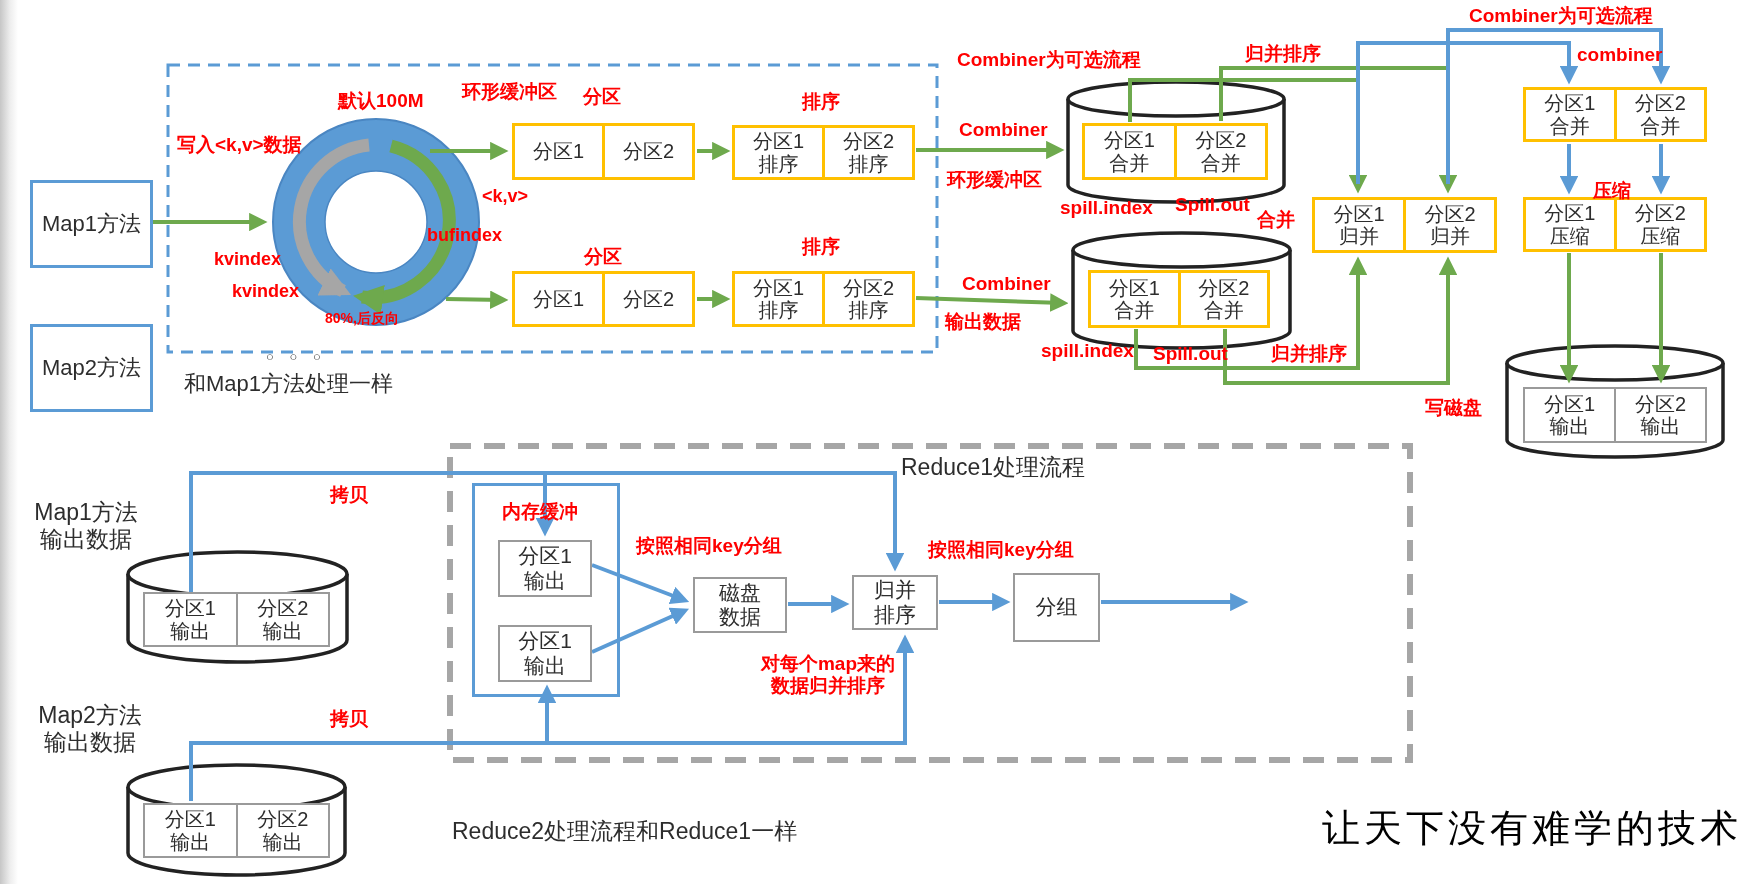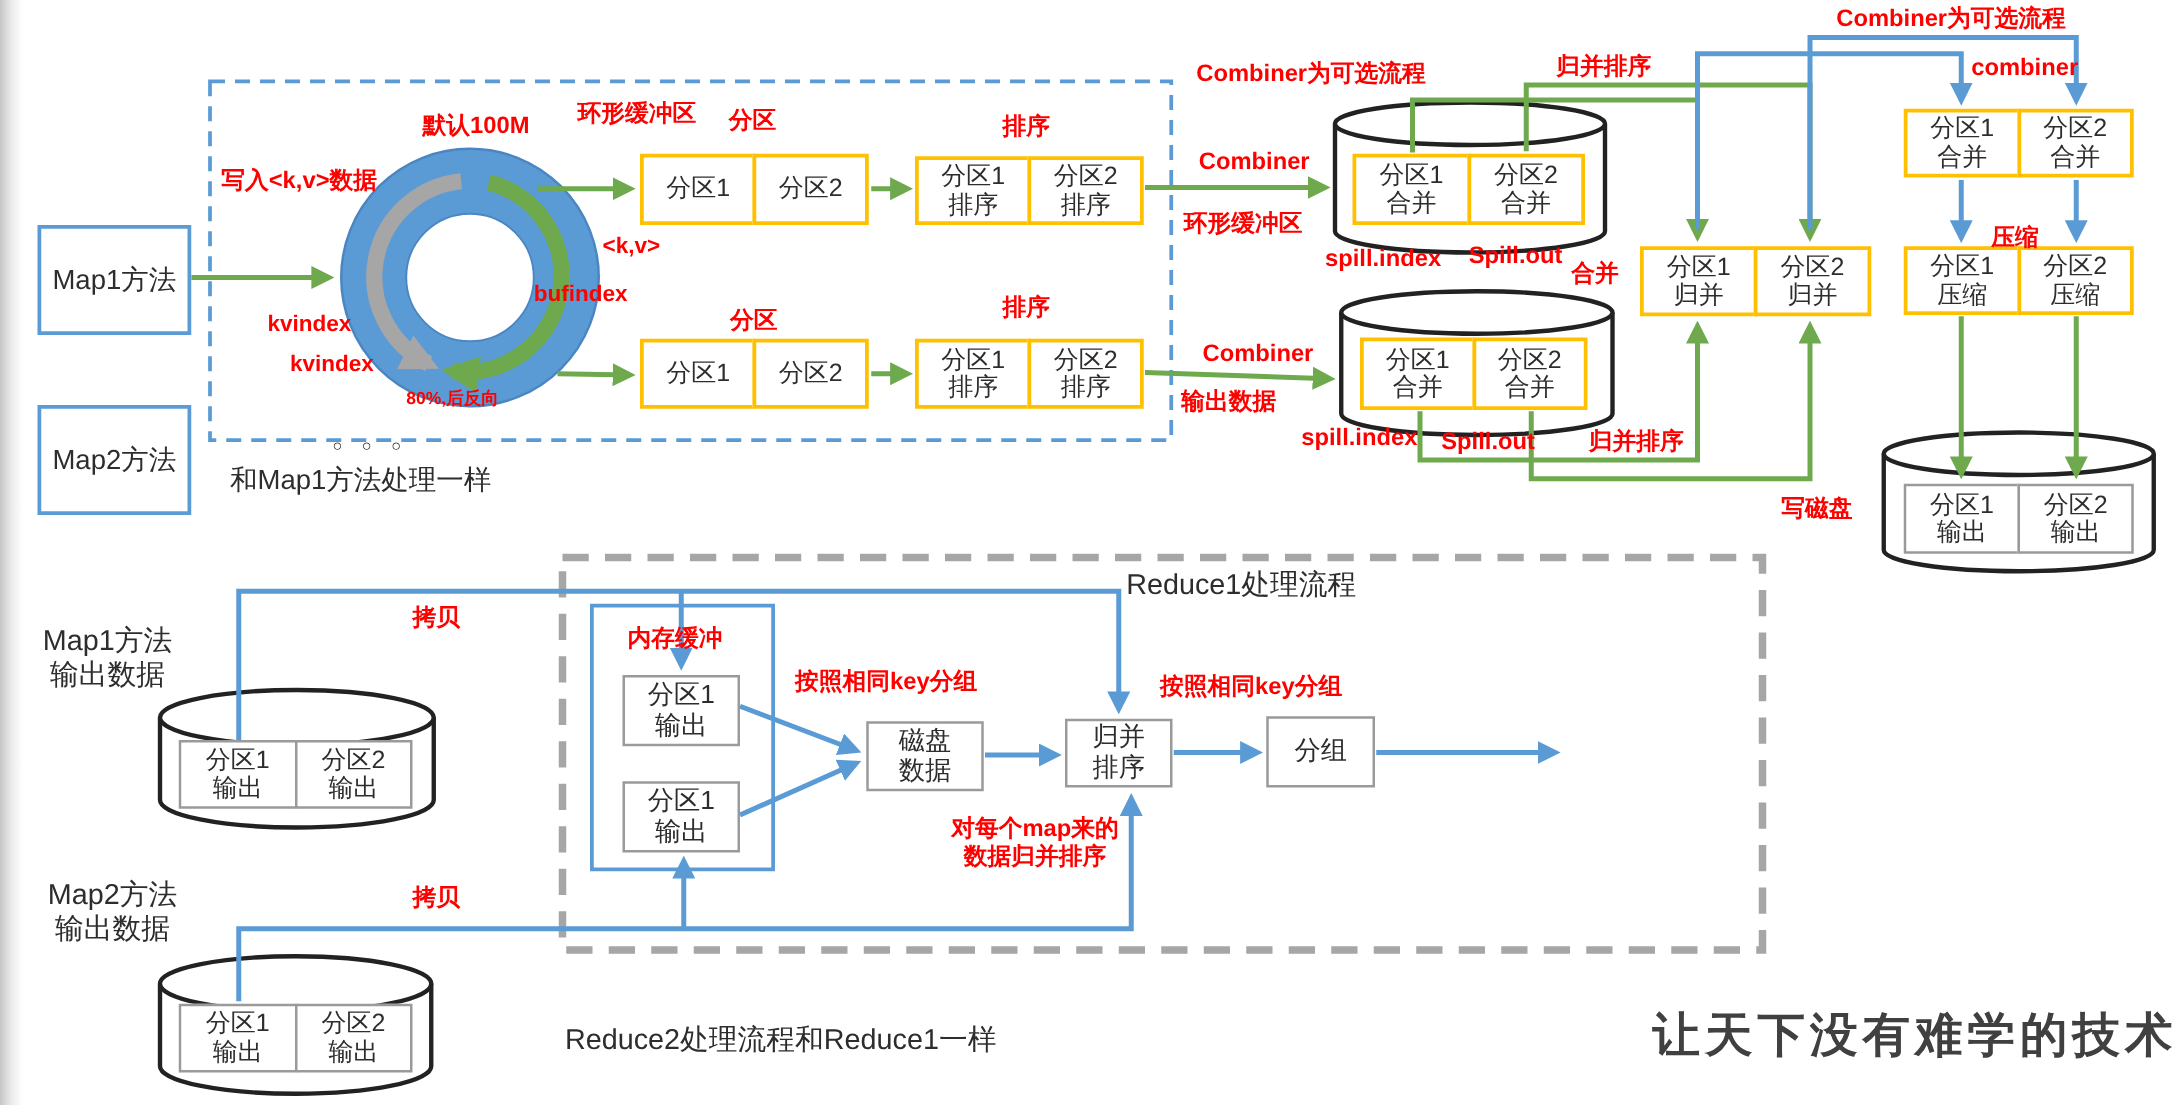--- a/index.html
+++ b/index.html
@@ -5,21 +5,21 @@
   html,body{margin:0;padding:0;background:#ffffff;}
   #stage{position:relative;width:1746px;height:884px;background:#ffffff;overflow:hidden;
          font-family:"Liberation Sans",sans-serif;}
   #edge-shade{position:absolute;left:0;top:0;width:18px;height:100%;
       background:linear-gradient(to right,#c6c6c6,#ededed 55%,#ffffff);z-index:3;}
   #svg-layer{position:absolute;left:0;top:0;z-index:1;}
   #html-layer{position:absolute;left:0;top:0;width:100%;height:100%;z-index:2;}
   .lbl{position:absolute;white-space:pre-line;line-height:1.18;}
   .lbl.red{color:#FF0000;font-weight:bold;}
   .lbl.black{color:#2d2d2d;font-weight:normal;}
-  .lbl.watermark{color:#404040;font-weight:bold;font-family:"DejaVu Serif",serif;
+  .lbl.watermark{color:#000000;font-weight:normal;font-family:"DejaVu Serif",serif;
       letter-spacing:4px;}
   .box{position:absolute;display:flex;align-items:center;justify-content:center;
       text-align:center;background:#ffffff;color:#2d2d2d;white-space:pre-line;
       line-height:1.15;box-sizing:border-box;}
   .box.blue{border:3px solid #5B9BD5;}
   .box.gray{border:2px solid #9a9a9a;}
   .box.nofill{background:transparent;}
   .strip{position:absolute;display:flex;}
   .strip>div{flex:1;display:flex;align-items:center;justify-content:center;
       text-align:center;background:#ffffff;white-space:pre-line;line-height:1.12;
@@ -176,21 +176,21 @@
       <div class="box blue" style="left: 30px; top: 324px; width: 123px; height: 88px; font-size: 22px;">Map2方法</div>
       <div class="box blue nofill" style="left: 472px; top: 483px; width: 148px; height: 214px; font-size: 20px;"></div>
       <div class="box gray" style="left: 498px; top: 540px; width: 94px; height: 57px; font-size: 21px;">分区1
 输出</div>
       <div class="box gray" style="left: 498px; top: 625px; width: 94px; height: 57px; font-size: 21px;">分区1
 输出</div>
       <div class="box gray" style="left: 693px; top: 577px; width: 94px; height: 56px; font-size: 21px;">磁盘
 数据</div>
       <div class="box gray" style="left: 852px; top: 575px; width: 86px; height: 55px; font-size: 21px;">归并
 排序</div>
-      <div class="box gray" style="left: 1013px; top: 573px; width: 87px; height: 57px; font-size: 21px;">分组</div>
+      <div class="box gray" style="left: 1013px; top: 573px; width: 87px; height: 69px; font-size: 21px;">分组</div>
       <div class="lbl red" style="left: 338px; top: 90px; font-size: 19px;">默认100M</div>
       <div class="lbl red" style="left: 462px; top: 81px; font-size: 19px;">环形缓冲区</div>
       <div class="lbl red" style="left: 583px; top: 86px; font-size: 19px;">分区</div>
       <div class="lbl red" style="left: 802px; top: 91px; font-size: 19px;">排序</div>
       <div class="lbl red" style="left: 177px; top: 134px; font-size: 19px;">写入&lt;k,v&gt;数据</div>
       <div class="lbl red" style="left: 482px; top: 186px; font-size: 18px;">&lt;k,v&gt;</div>
       <div class="lbl red" style="left: 427px; top: 205px; font-size: 18px; margin-top: 20px;">bufindex</div>
       <div class="lbl red" style="left: 214px; top: 249px; font-size: 18px;">kvindex</div>
       <div class="lbl red" style="left: 232px; top: 281px; font-size: 18px;">kvindex</div>
       <div class="lbl red" style="left: 325px; top: 310px; font-size: 14px;">80%,后反向</div>

